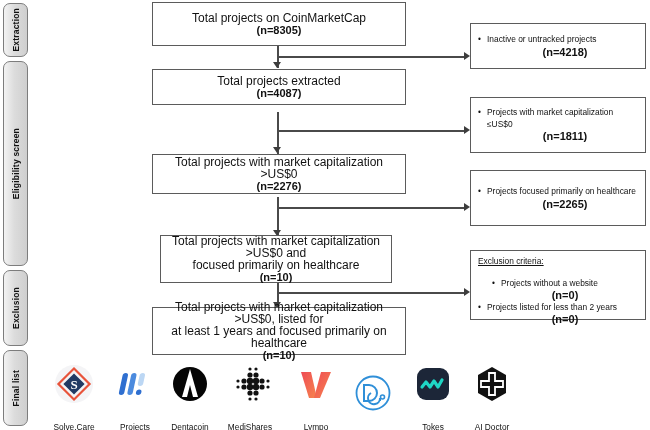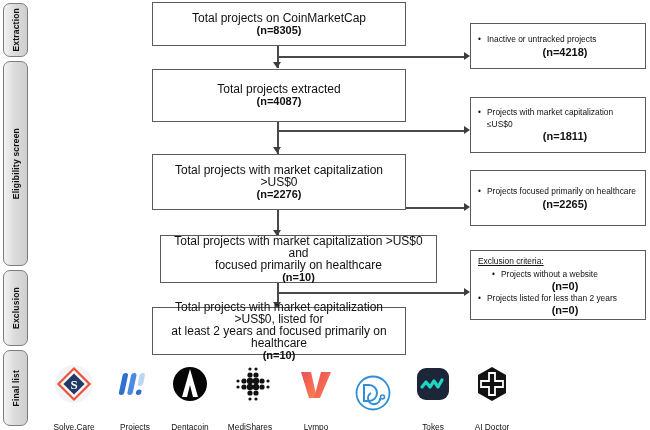--- a/index.html
+++ b/index.html
@@ -101,21 +101,21 @@
     line-height: 12.5px;
     text-align: center;
     color: #111;
     padding-left: 14px;
   }
   .crit-title {
     font-size: 8.4px;
     line-height: 11.5px;
     text-decoration: underline;
     color: #111;
-    margin-bottom: 1px;
+    margin-bottom: 10px;
   }
   .indent1 { padding-left: 14px; }
 
   
   .vline {
     position: absolute;
     width: 1.6px;
     background: #4a4a4a;
   }
   .hline {
@@ -195,39 +195,39 @@
   <div class="vline" style="left:277px; top:282px; height:26px;"></div>
   <div class="arrow-down" style="left:273px; top:302px;"></div>
   <div class="hline" style="left:277px; top:292px; width:190px;"></div>
   <div class="arrow-right" style="left:464px; top:288px;"></div>
 
   <div class="box" style="left:152px; top:2px; width:254px; height:44px;">
     <div class="line">Total projects on CoinMarketCap</div>
     <div class="nval">(n=8305)</div>
   </div>
 
-  <div class="box" style="left:152px; top:69px; width:254px; height:53px;">
+  <div class="box" style="left:152px; top:69px; width:254px; height:36px;">
     <div class="line">Total projects extracted</div>
     <div class="nval">(n=4087)</div>
   </div>
 
-  <div class="box" style="left:152px; top:154px; width:254px; height:56px;">
+  <div class="box" style="left:152px; top:154px; width:254px; height:40px;">
     <div class="line">Total projects with market capitalization &gt;US$0</div>
     <div class="nval">(n=2276)</div>
   </div>
 
-  <div class="box" style="left:160px; top:235px; width:277px; height:48px;">
+  <div class="box" style="left:160px; top:235px; width:232px; height:48px;">
     <div class="line">Total projects with market capitalization &gt;US$0 and</div>
     <div class="line">focused primarily on healthcare</div>
     <div class="nval">(n=10)</div>
   </div>
 
   <div class="box" style="left:152px; top:307px; width:254px; height:48px;">
     <div class="line">Total projects with market capitalization &gt;US$0, listed for</div>
-    <div class="line">at least 2 years and focused primarily on healthcare</div>
+    <div class="line">at least 1 years and focused primarily on healthcare</div>
     <div class="nval">(n=10)</div>
   </div>
 
   <div class="rbox" style="left:470px; top:23px; width:176px; height:46px;">
     <div class="bullet-row">
       <div class="dot">•</div>
       <div class="btxt">Inactive or untracked projects</div>
     </div>
     <div class="nval">(n=4218)</div>
   </div>

